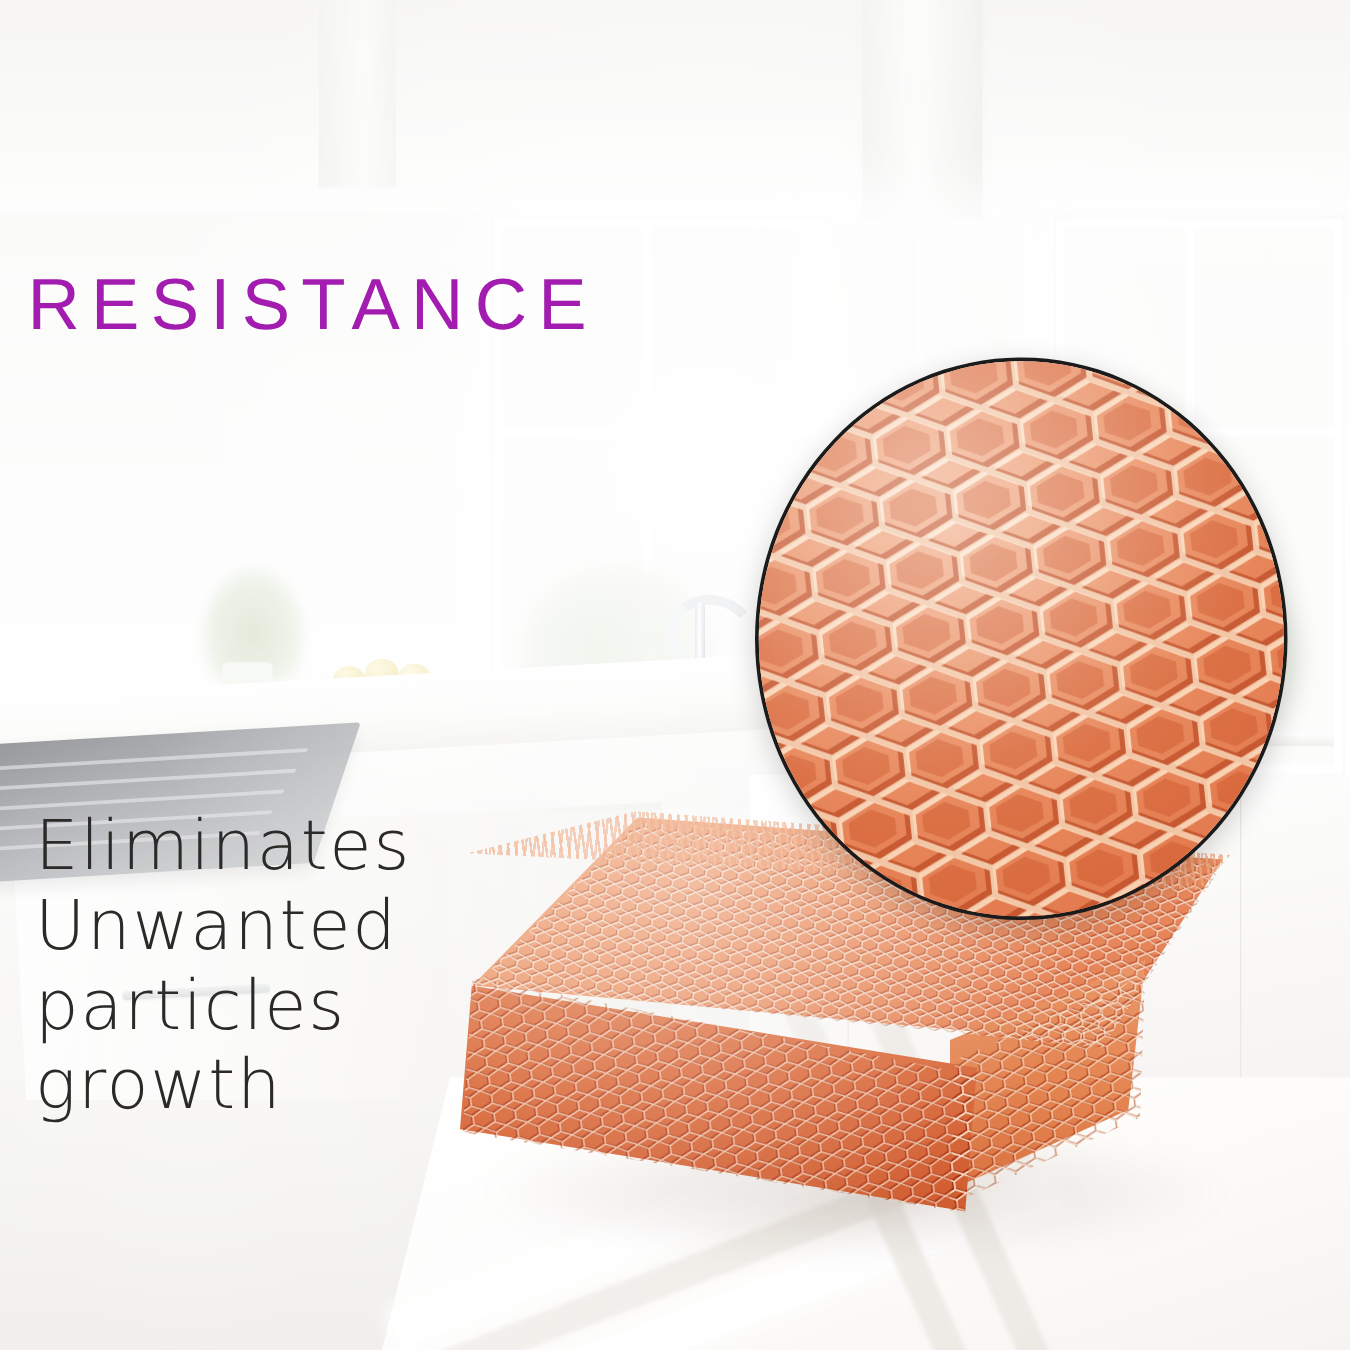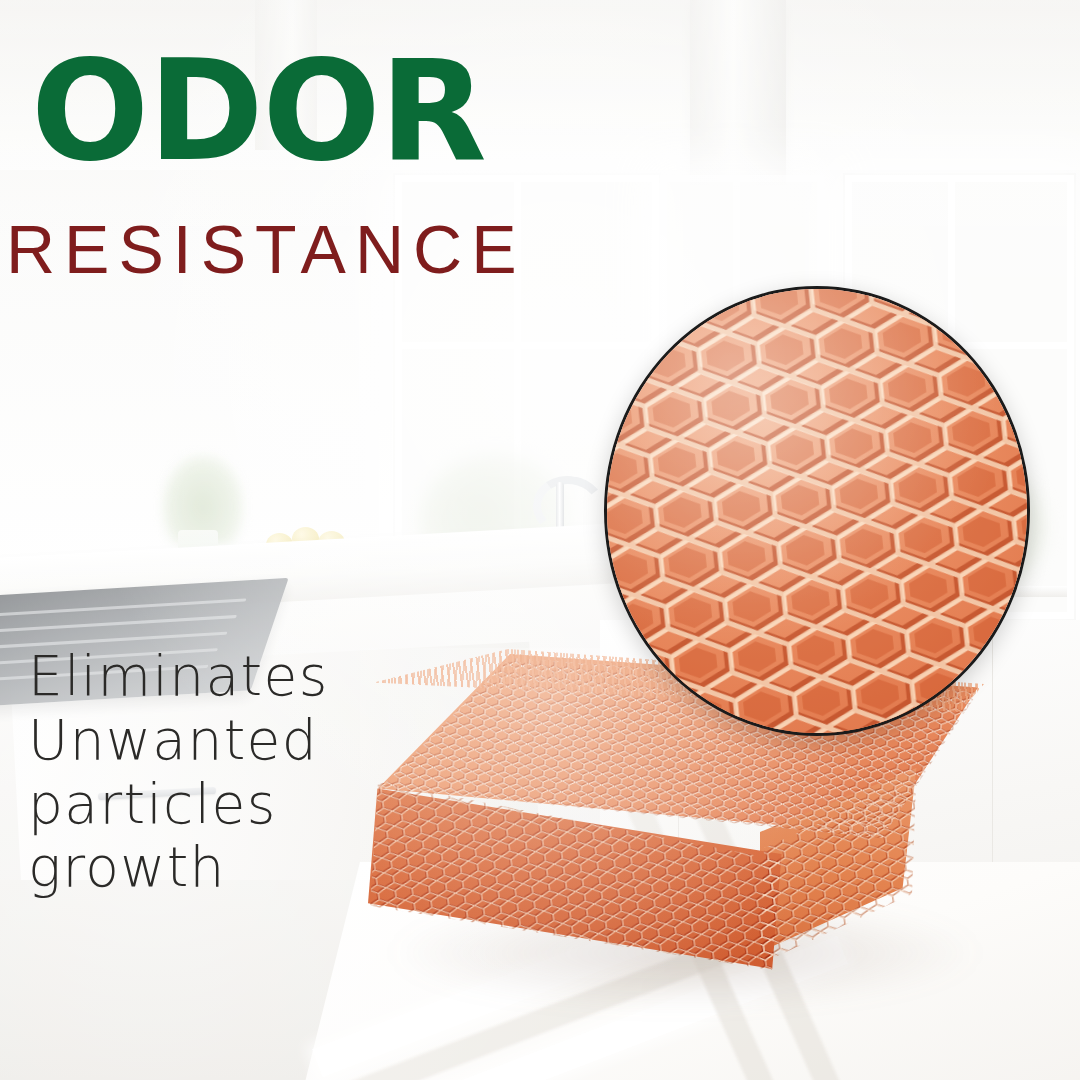--- a/index.html
+++ b/index.html
@@ -121,23 +121,23 @@
     background:
       radial-gradient(circle at 52% 34%,rgba(255,255,255,.75) 0%,rgba(255,255,255,0) 55%),
       radial-gradient(circle at 14% 78%,rgba(255,255,255,.45) 0%,rgba(255,255,255,0) 45%);}
   .wash{position:absolute;inset:0;pointer-events:none;
     background:linear-gradient(180deg,rgba(255,255,255,.35),rgba(255,255,255,0) 40%);}
 
   
   .t-odor{position:absolute;left:31px;top:42px;
     font-size:139px;line-height:1;font-weight:bold;letter-spacing:-1px;
     color:#0a6b37;font-family:"DejaVu Sans","Liberation Sans",sans-serif;}
-  .t-resist{position:absolute;left:6px;top:215px;
-    font-size:68px;line-height:1;font-weight:normal;letter-spacing:9px;
-    color:#7f1d1d;font-family:"Liberation Sans",sans-serif;}
+  .t-resist{position:absolute;left:22px;top:215px;
+    font-size:58px;line-height:1;font-weight:normal;letter-spacing:9px;
+    color:#a21caf;font-family:"Liberation Sans",sans-serif;}
   .t-script{position:absolute;left:14px;top:318px;
     color:#1a6b3c;font-family:"DejaVu Serif",serif;
     font-style:italic;font-weight:bold;font-size:74px;line-height:0.99;}
   .t-script .l2{display:block;margin-left:28px;}
   .t-body{position:absolute;left:28px;top:645px;
     font-size:55px;line-height:1.16;letter-spacing:1.4px;
     color:#2b2a28;font-family:"DejaVu Sans","Liberation Sans",sans-serif;
     font-weight:300;}
   .t-body span{display:block;}
 
@@ -347,21 +347,20 @@
       <defs>
         <pattern id="bigHi" width="54" height="46" patternUnits="userSpaceOnUse" patternTransform="rotate(-6) translate(3,3)">
           <path d="M27 0 L54 13 L54 33 L27 46 L0 33 L0 13 Z" fill="none" stroke="#ffd9bb" stroke-width="4.5" opacity=".9"></path>
         </pattern>
       </defs>
       <rect width="460" height="460" fill="url(#bigHi)"></rect>
     </svg>
     <div class="sheen"></div>
   </div>
 
-  <div class="t-odor">ODOR</div>
 
   <div class="t-resist">RESISTANCE</div>
 
 
   <div class="t-body">
     <span>Eliminates</span>
     <span>Unwanted</span>
     <span>particles</span>
     <span>growth</span>
   </div>

